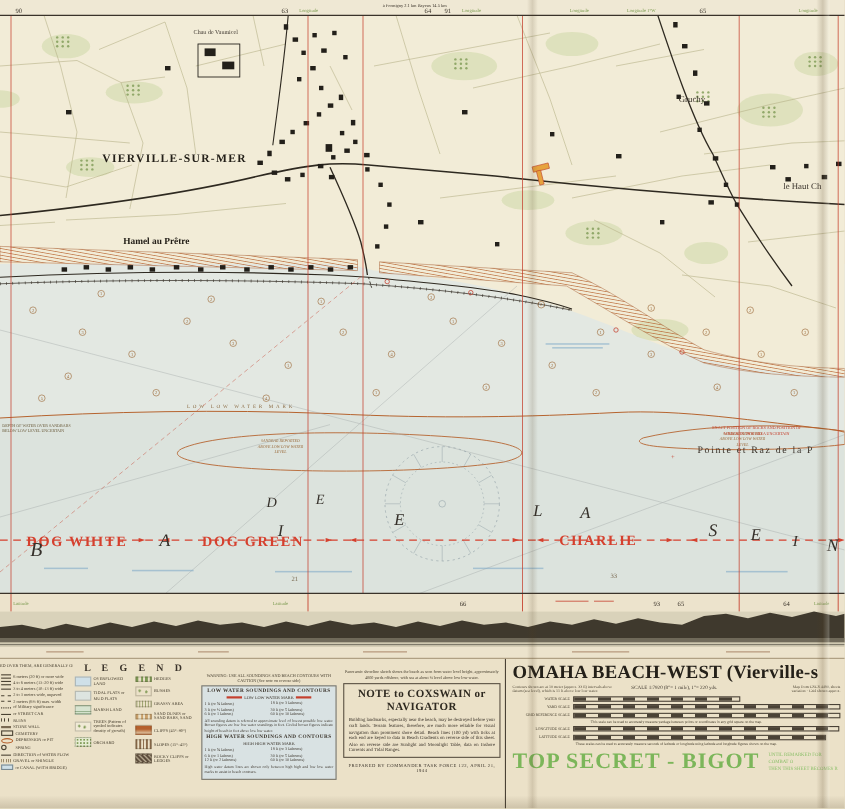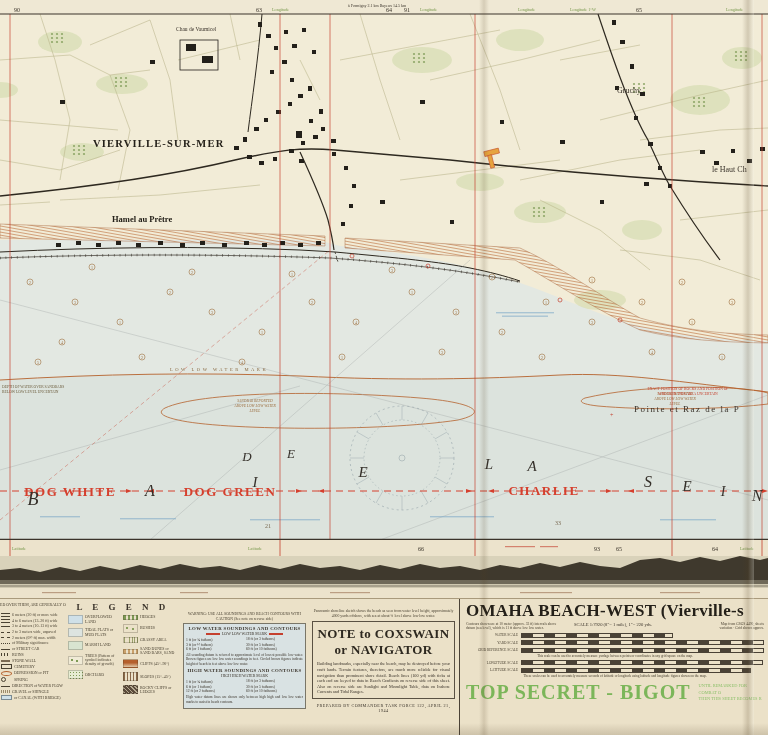--- a/index.html
+++ b/index.html
@@ -58,21 +58,21 @@
   .soundbox{background:#d9e2e3;border:.7px solid #7a7668;padding:2px 2px;}
   .sb-h{font-size:4.8px;font-weight:bold;text-align:center;letter-spacing:.4px;color:#3a332a;}
   .sb-sub{font-size:3.9px;text-align:center;color:#3a332a;margin:1px 0 1px 0;}
   .sb-sub .redline{display:inline-block;width:14px;height:1.5px;background:#c5402e;vertical-align:middle;margin:0 2px;}
   .sb-grid{display:grid;grid-template-columns:1fr 1fr;column-gap:3px;row-gap:.5px;font-size:3.7px;color:#3a332a;}
   .sb-note{font-size:3.5px;line-height:1.25;text-align:justify;color:#3a332a;margin:2px 0;}
 
   .sec-cox{width:151px;padding:10px 4px 0 4px;}
   .cox-cap{font-size:3.8px;text-align:center;line-height:1.25;color:#4a4232;margin-bottom:3px;}
   .coxbox{border:.8px solid #5a5143;padding:3px 4px;}
-  .cox-h{font-size:13px;font-weight:bold;text-align:center;letter-spacing:.4px;color:#2e2920;margin:1px 0 3px 0;}
+  .cox-h{font-size:10px;font-weight:bold;text-align:center;letter-spacing:.4px;color:#2e2920;margin:1px 0 3px 0;}
   .cox-b{font-size:4.3px;line-height:1.3;text-align:justify;color:#3a332a;}
   .cox-prep{font-size:4.2px;text-align:center;letter-spacing:.5px;margin-top:4px;color:#3a332a;}
 
   .sec-title{width:309px;border-left:1.2px solid #4a4236;padding:2px 4px 0 6px;}
   .tb-title{font-size:17px;font-weight:bold;white-space:nowrap;overflow:hidden;color:#242019;letter-spacing:.3px;}
   .tb-row2{display:flex;margin-top:1px;}
   .tb-row2 .c1{width:92px;font-size:3.6px;line-height:1.2;color:#4a4232;}
   .tb-row2 .c2{width:110px;font-size:4.6px;text-align:center;color:#3a332a;}
   .tb-row2 .c3{flex:1;font-size:3.6px;line-height:1.2;text-align:right;color:#4a4232;}
   .bars{margin-top:2px;}

